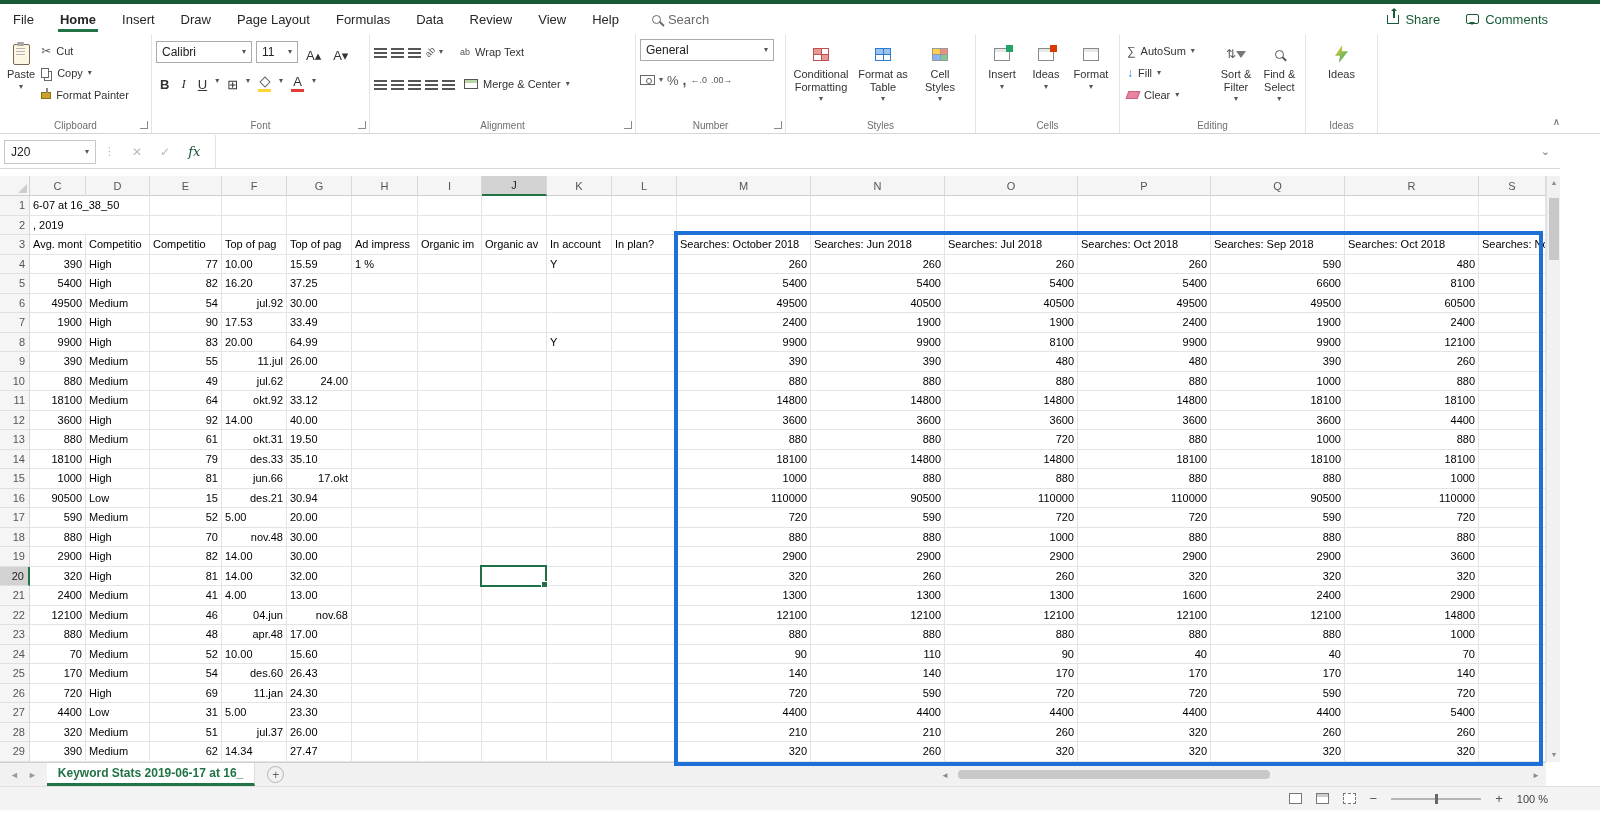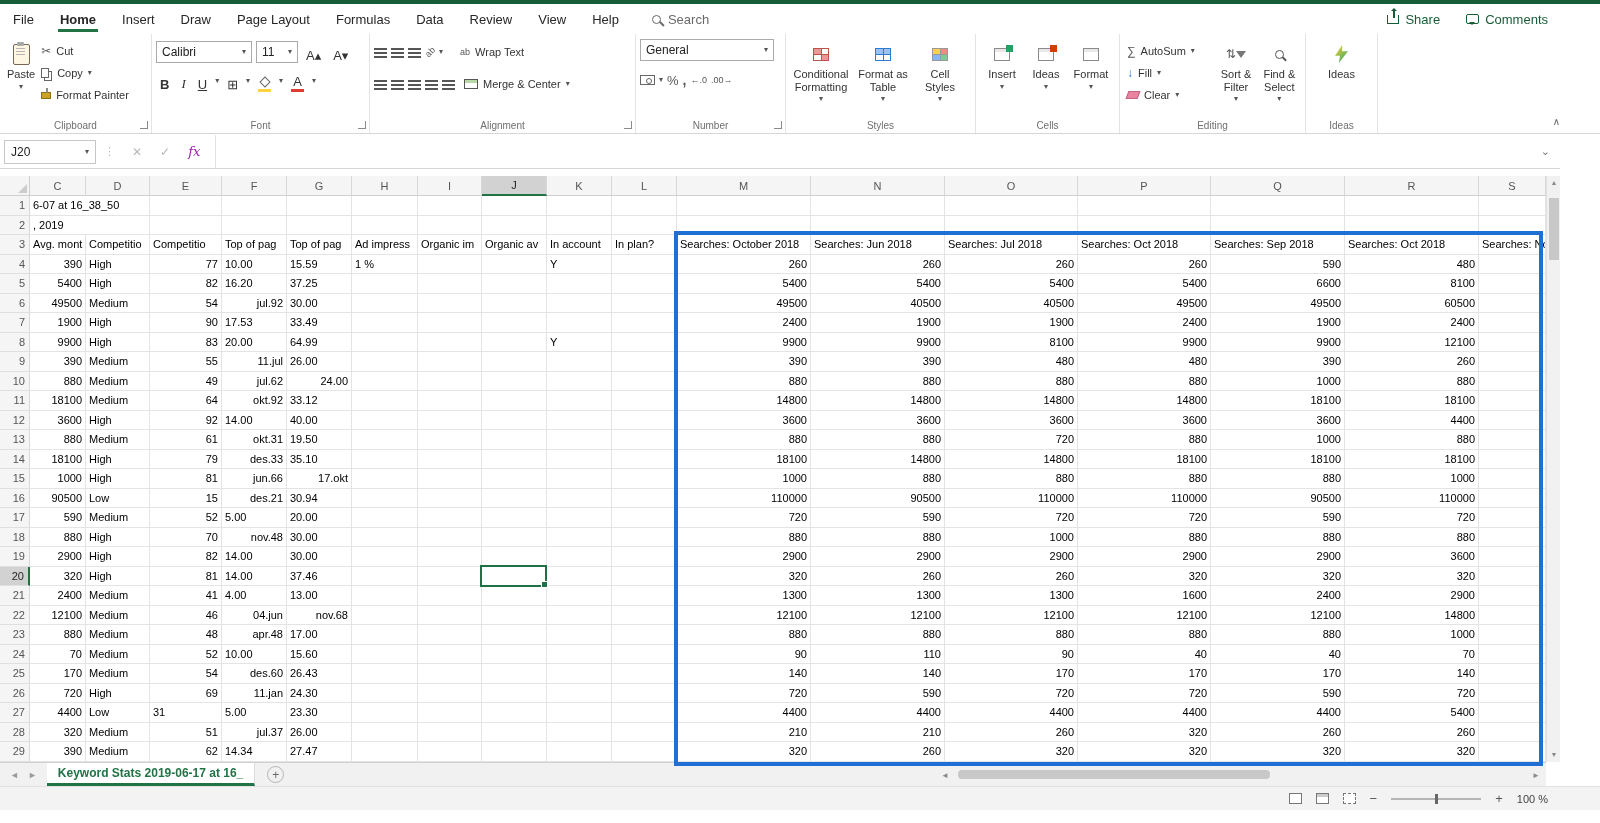--- a/index.html
+++ b/index.html
@@ -80,21 +80,21 @@
 .copy-ic{display:inline-block;width:8px;height:10px;border:1px solid #666;background:#fff;box-shadow:3px 3px 0 -1px #fff,3px 3px 0 0 #666;margin-right:3px;}
 .painter-ic{display:inline-block;width:10px;height:7px;background:#c9a227;border:1px solid #8d7110;position:relative;}
 .painter-ic::after{content:'';position:absolute;left:4px;top:-5px;width:2px;height:5px;background:#8a8a8a;}
 .ribbon-collapse{position:absolute;right:40px;bottom:6px;font-size:10px;color:#666;}
 
 
 .fbar{position:absolute;top:135px;left:0;width:1560px;height:34px;background:#fff;border-bottom:1px solid #d6d6d6;display:flex;align-items:center;}
 .namebox{width:92px;height:24px;margin-left:4px;border:1px solid #c6c6c6;display:flex;align-items:center;justify-content:space-between;padding:0 6px;font-size:12px;color:#222;}
 .fb-sep{color:#b5b5b5;font-size:11px;margin:0 8px;}
 .fb-ic{font-size:12px;color:#b8b8b8;margin:0 9px;}
-.fb-fx{font-family:"DejaVu Serif",serif;font-style:italic;font-size:13px;color:#a21caf;margin:0 9px;}
+.fb-fx{font-family:"DejaVu Serif",serif;font-style:italic;font-size:13px;color:#14532d;margin:0 9px;}
 .fb-input{flex:1;height:100%;border-left:1px solid #e3e3e3;margin-left:6px;}
 .fb-chev{color:#777;font-size:11px;margin:0 10px;}
 
 
 .grid{position:absolute;top:176px;left:0;width:1546px;height:586px;overflow:hidden;background:#fff;}
 .col-headers{display:flex;height:20px;}
 .corner{width:30px;height:20px;background:#f5f5f5;border-right:1px solid #cfcfcf;border-bottom:1px solid #cfcfcf;position:relative;}
 .corner::after{content:'';position:absolute;right:2px;bottom:2px;border-left:9px solid transparent;border-bottom:9px solid #cdcdcd;}
 .col-h{height:20px;display:flex;align-items:center;justify-content:center;font-size:11px;color:#555;background:#f5f5f5;border-right:1px solid #d8d8d8;border-bottom:1px solid #cfcfcf;}
 .col-h.sel{background:#d2d2d2;border-bottom:2px solid #217346;color:#1e1e1e;}
@@ -839,21 +839,21 @@
         <div class="cell" style="width: 134px; text-align: right;">2900</div>
         <div class="cell" style="width: 134px; text-align: right;">3600</div>
         <div class="cell" style="width: 67px; text-align: left;"></div>
       </div>
       <div class="grid-row">
         <div class="row-h sel">20</div>
         <div class="cell" style="width: 56px; text-align: right;">320</div>
         <div class="cell" style="width: 64px; text-align: left;">High</div>
         <div class="cell" style="width: 72px; text-align: right;">81</div>
         <div class="cell" style="width: 65px; text-align: left;">14.00</div>
-        <div class="cell" style="width: 65px; text-align: left;">37.46</div>
+        <div class="cell" style="width: 65px; text-align: left;">32.00</div>
         <div class="cell" style="width: 66px; text-align: left;"></div>
         <div class="cell" style="width: 64px; text-align: left;"></div>
         <div class="cell" style="width: 65px; text-align: left;"></div>
         <div class="cell" style="width: 65px; text-align: left;"></div>
         <div class="cell" style="width: 65px; text-align: left;"></div>
         <div class="cell" style="width: 134px; text-align: right;">320</div>
         <div class="cell" style="width: 134px; text-align: right;">260</div>
         <div class="cell" style="width: 133px; text-align: right;">260</div>
         <div class="cell" style="width: 133px; text-align: right;">320</div>
         <div class="cell" style="width: 134px; text-align: right;">320</div>
@@ -977,21 +977,21 @@
         <div class="cell" style="width: 133px; text-align: right;">720</div>
         <div class="cell" style="width: 133px; text-align: right;">720</div>
         <div class="cell" style="width: 134px; text-align: right;">590</div>
         <div class="cell" style="width: 134px; text-align: right;">720</div>
         <div class="cell" style="width: 67px; text-align: left;"></div>
       </div>
       <div class="grid-row">
         <div class="row-h">27</div>
         <div class="cell" style="width: 56px; text-align: right;">4400</div>
         <div class="cell" style="width: 64px; text-align: left;">Low</div>
-        <div class="cell" style="width: 72px; text-align: left;">31</div>
+        <div class="cell" style="width: 72px; text-align: right;">31</div>
         <div class="cell" style="width: 65px; text-align: left;">5.00</div>
         <div class="cell" style="width: 65px; text-align: left;">23.30</div>
         <div class="cell" style="width: 66px; text-align: left;"></div>
         <div class="cell" style="width: 64px; text-align: left;"></div>
         <div class="cell" style="width: 65px; text-align: left;"></div>
         <div class="cell" style="width: 65px; text-align: left;"></div>
         <div class="cell" style="width: 65px; text-align: left;"></div>
         <div class="cell" style="width: 134px; text-align: right;">4400</div>
         <div class="cell" style="width: 134px; text-align: right;">4400</div>
         <div class="cell" style="width: 133px; text-align: right;">4400</div>

